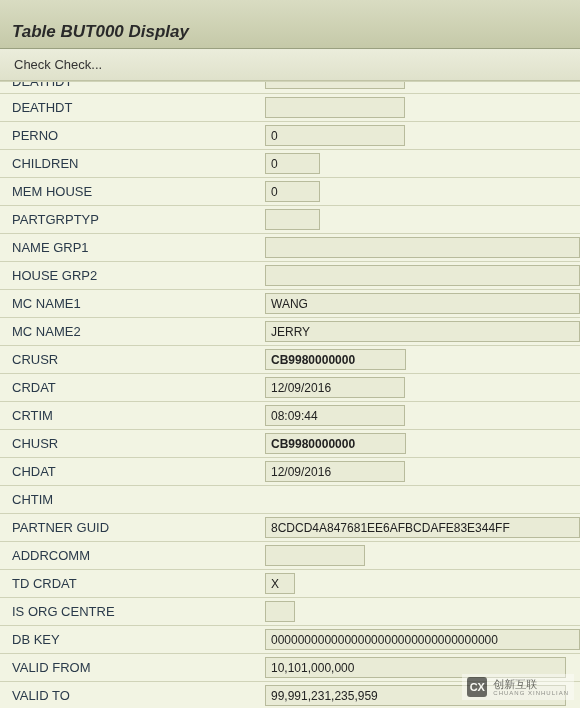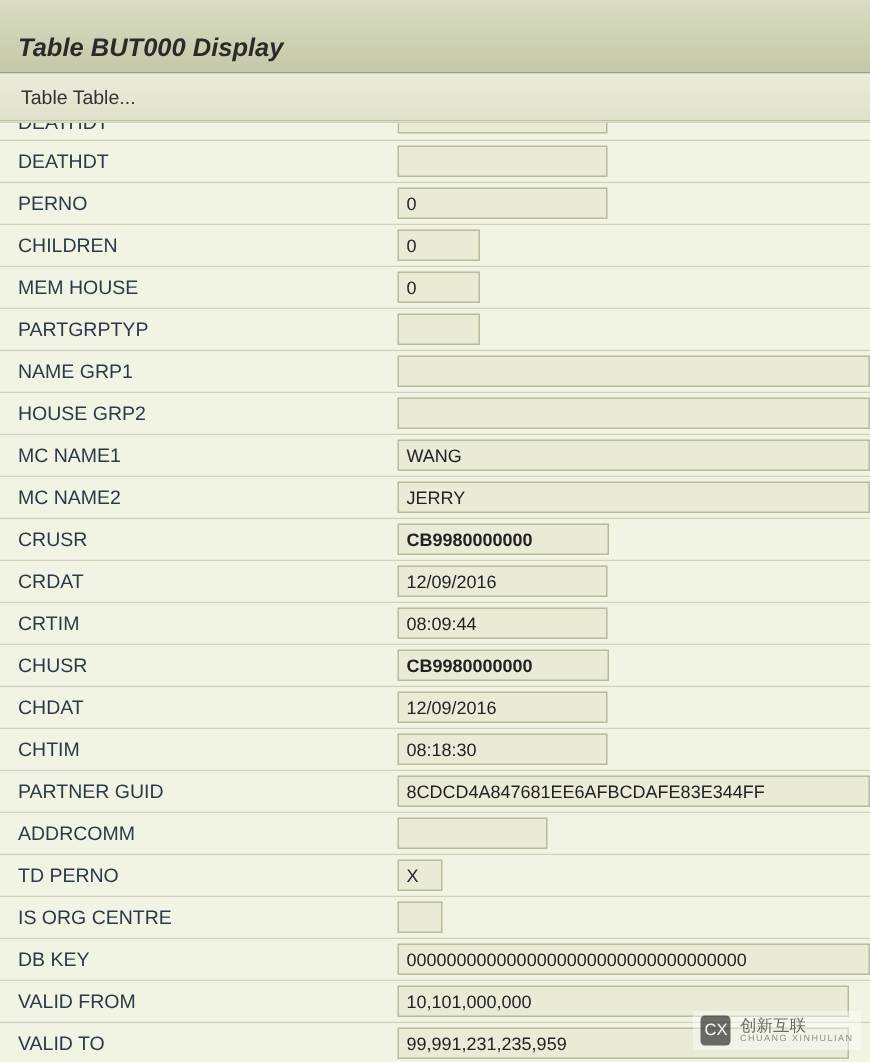--- a/index.html
+++ b/index.html
@@ -112,21 +112,21 @@
       gap: 6px;
       opacity: 0.7;
       background: rgba(255,255,255,0.6);
       padding: 3px 5px;
     }
     .wm-icon {
       width: 20px;
       height: 20px;
       background: #333;
       color: #fff;
-      font-weight: normal;
+      font-weight: bold;
       font-size: 11px;
       display: flex;
       align-items: center;
       justify-content: center;
       border-radius: 3px;
     }
     .wm-text {
       font-size: 11px;
       color: #333;
       line-height: 1;
@@ -138,21 +138,21 @@
     }
   </style>
 </head>
 <body>
 
 <div class="header-bar">
   <div class="header-title">Table BUT000 Display</div>
 </div>
 
 <div class="toolbar">
-  <span class="toolbar-item">Table Table...</span>
+  <span class="toolbar-item">Check Check...</span>
 </div>
 
 <div class="form-area" id="form-area">
 <div class="form-row row-cutoff">
       <div class="form-label">DEATHDT</div>
       <div class="form-value-cell">
         <div class="input-box w-md"></div>
       </div>
     </div>
     <div class="form-row">
@@ -234,38 +234,35 @@
       </div>
     </div>
     <div class="form-row">
       <div class="form-label">CHDAT</div>
       <div class="form-value-cell">
         <div class="input-box w-md">12/09/2016</div>
       </div>
     </div>
     <div class="form-row">
       <div class="form-label">CHTIM</div>
-      <div class="form-value-cell">
-        <div class="input-box w-md">08:18:30</div>
-      </div>
     </div>
     <div class="form-row">
       <div class="form-label">PARTNER GUID</div>
       <div class="form-value-cell">
         <div class="input-box w-full">8CDCD4A847681EE6AFBCDAFE83E344FF</div>
       </div>
     </div>
     <div class="form-row">
       <div class="form-label">ADDRCOMM</div>
       <div class="form-value-cell">
         <div class="input-box w-sm"></div>
       </div>
     </div>
     <div class="form-row">
-      <div class="form-label">TD PERNO</div>
+      <div class="form-label">TD CRDAT</div>
       <div class="form-value-cell">
         <div class="input-box w-tiny">X</div>
       </div>
     </div>
     <div class="form-row">
       <div class="form-label">IS ORG CENTRE</div>
       <div class="form-value-cell">
         <div class="input-box w-tiny"></div>
       </div>
     </div>

